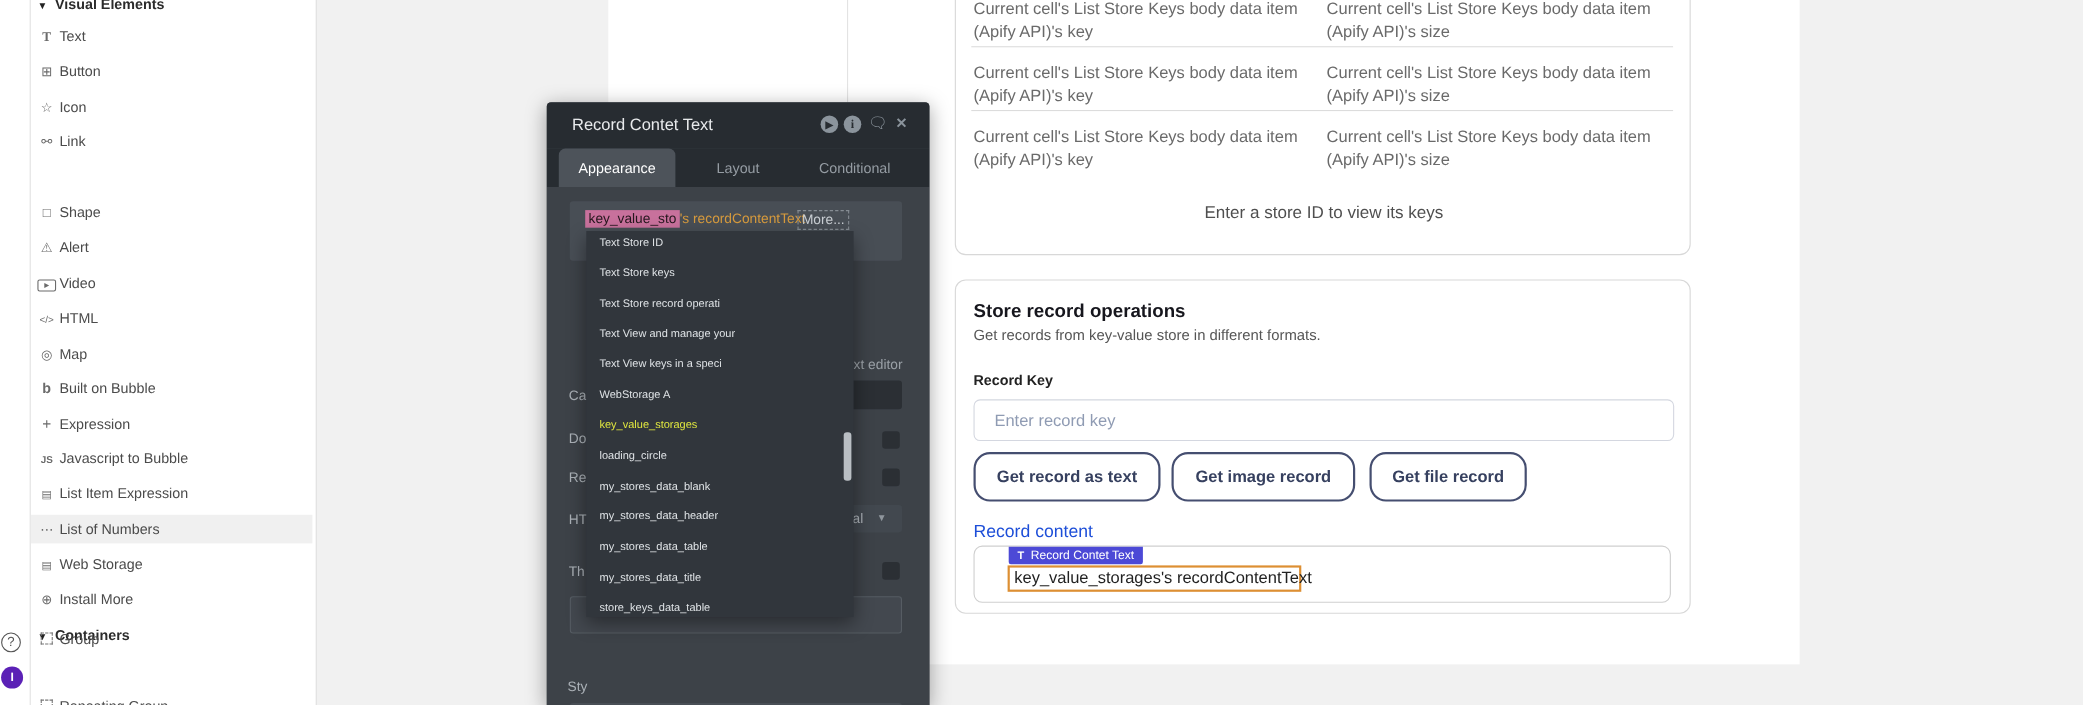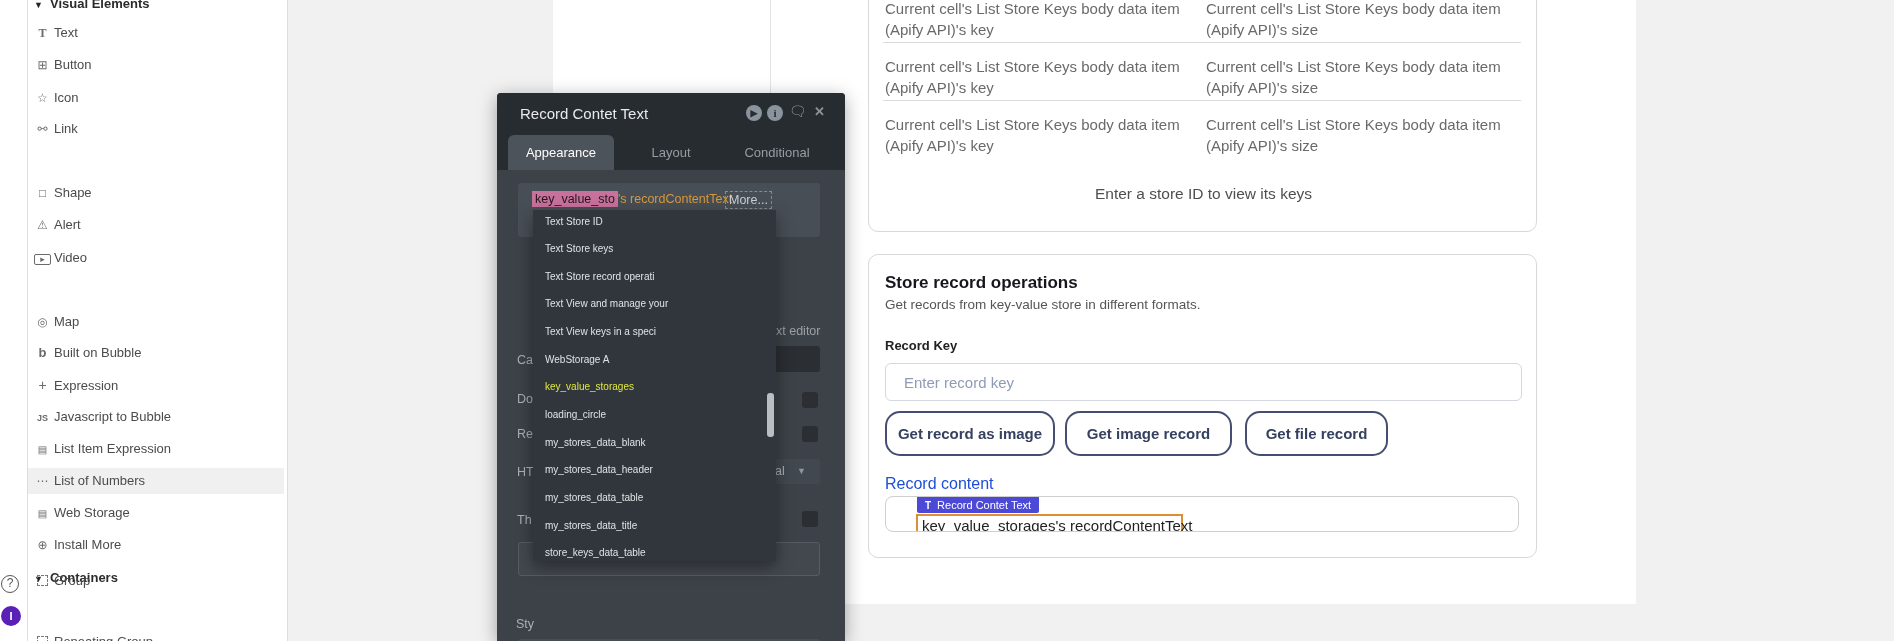--- a/index.html
+++ b/index.html
@@ -43,21 +43,21 @@
   #record-key-label { left:16px; top:83px; font-size:13px; font-weight:bold; color:#222; }
   #record-key-input { left:16px; top:108px; width:637px; height:38px; border:1.5px solid #d4d7e0; border-radius:6px;
     font-size:15px; color:#333; padding:0 18px; outline:none; font-family:"Liberation Sans",sans-serif; }
   #record-key-input::placeholder { color:#8f9bb3; }
   .op-btn { position:absolute; top:156px; height:45px; background:#fff; border:2px solid #454e70; border-radius:15px;
     font-size:15px; font-weight:bold; color:#36405f; text-align:center; font-family:"Liberation Sans",sans-serif; cursor:pointer; }
   #btn-text   { left:16px;  width:170px; }
   #btn-image  { left:196px; width:167px; }
   #btn-file   { left:376px; width:143px; }
   #record-content-label { left:16px; top:141px; font-size:16px; color:#1d4ed8; }
-  #record-content-box { left:16px; top:241px; width:634px; height:36px; border:1px solid #cfcfcf; border-radius:8px; overflow:hidden; }
+  #record-content-box { left:16px; top:241px; width:634px; height:52px; border:1px solid #cfcfcf; border-radius:8px; overflow:hidden; }
   #element-badge { position:absolute; left:31px; top:-6px; height:22px; background:#4c49d6; color:#fff;
     font-size:11px; line-height:28px; padding:0 8px; border-radius:2px; white-space:nowrap; }
   #element-badge .tglyph { font-weight:bold; margin-right:6px; font-size:10px; }
   #selected-text-el { position:absolute; left:30px; top:17px; width:267px; height:24px; border:2px solid #dd8f33;
     background:#fff; font-size:15px; color:#222; line-height:20px; padding-left:4px; white-space:nowrap; }
 
   
   #prop-panel { left:497px; top:93px; width:348px; height:548px; background:#3d4248; border-radius:4px 4px 0 0;
     box-shadow:0 4px 18px rgba(0,0,0,.35); overflow:hidden; }
   #panel-header { position:absolute; left:0; top:0; width:348px; height:42px; background:#272c31; }
@@ -135,21 +135,21 @@
       <span>(Apify API)'s size</span>
     </div>
     <div id="store-hint">Enter a store ID to view its keys</div>
   </div>
 
   <div class="card" id="card-ops">
     <div class="abs" id="ops-title">Store record operations</div>
     <div class="abs" id="ops-sub">Get records from key-value store in different formats.</div>
     <div class="abs" id="record-key-label">Record Key</div>
     <input class="abs" id="record-key-input" placeholder="Enter record key" style="">
-    <button class="op-btn" id="btn-text">Get record as image</button>
+    <button class="op-btn" id="btn-text">Get record as text</button>
     <button class="op-btn" id="btn-image">Get image record</button>
     <button class="op-btn" id="btn-file">Get file record</button>
     <div class="abs" id="record-content-label" style="top:220px;">Record content</div>
     <div class="abs" id="record-content-box">
       <div id="element-badge">
         <span class="tglyph">T</span><span>Record Contet Text</span>
       </div>
       <div id="selected-text-el">key_value_storages's recordContentText</div>
     </div>
   </div>
@@ -162,20 +162,21 @@
     <div class="side-hdr" style="top:-4px;">
       <span class="tri">▼</span><span>Visual Elements</span>
     </div>
     <div class="side-item" style="top:20px;"><span class="ic" style="font-family:'Liberation Serif',serif;font-weight:bold;">T</span><span>Text</span></div>
     <div class="side-item" style="top:52px;"><span class="ic">⊞</span><span>Button</span></div>
     <div class="side-item" style="top:85px;"><span class="ic">☆</span><span>Icon</span></div>
     <div class="side-item" style="top:116px;"><span class="ic">⚯</span><span>Link</span></div>
     <div class="side-item" style="top:180px;"><span class="ic">□</span><span>Shape</span></div>
     <div class="side-item" style="top:212px;"><span class="ic">⚠</span><span>Alert</span></div>
     <div class="side-item" style="top:245px;"><span class="ic" style="font-size:9px;border:1px solid #6b6b6b;border-radius:2px;padding:0 2px;line-height:9px;">▸</span><span>Video</span></div>
+    <div class="side-item" style="top:277px;"><span class="ic" style="font-size:9px;">&lt;/&gt;</span><span>HTML</span></div>
     <div class="side-item" style="top:309px;"><span class="ic">◎</span><span>Map</span></div>
     <div class="side-item" style="top:340px;"><span class="ic bub">b</span><span>Built on Bubble</span></div>
     <div class="side-item" style="top:372px;"><span class="ic" style="font-size:14px;">+</span><span>Expression</span></div>
     <div class="side-item" style="top:404px;"><span class="ic js">JS</span><span>Javascript to Bubble</span></div>
     <div class="side-item" style="top:436px;"><span class="ic box">▤</span><span>List Item Expression</span></div>
     <div class="side-item hl" style="top:468px;"><span class="ic">⋯</span><span>List of Numbers</span></div>
     <div class="side-item" style="top:500px;"><span class="ic box">▤</span><span>Web Storage</span></div>
     <div class="side-item" style="top:532px;"><span class="ic">⊕</span><span>Install More</span></div>
     <div class="side-hdr" style="top:570px;">
       <span class="tri">▼</span><span>Containers</span>

